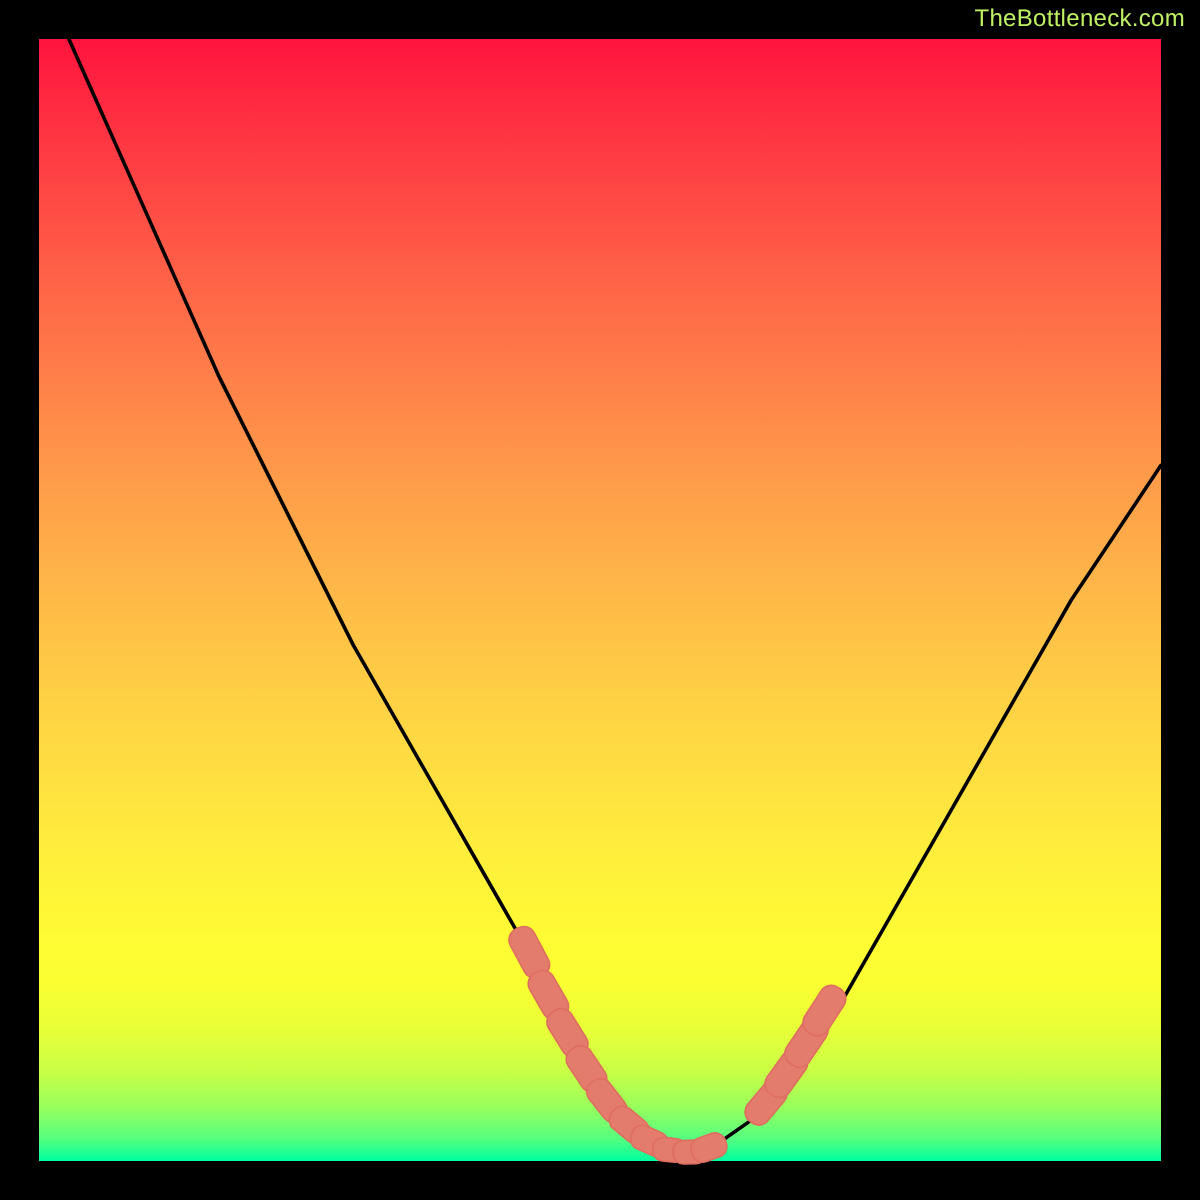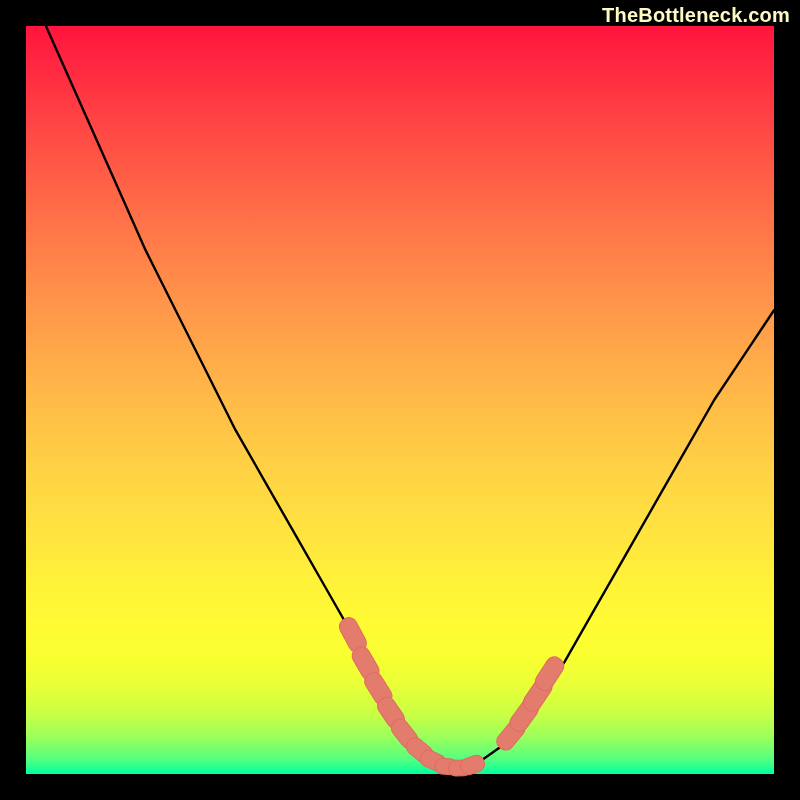--- a/index.html
+++ b/index.html
@@ -35,23 +35,23 @@
       #c9ff45 92%,
       #9cff5b 95%,
       #56ff7f 98%,
       #00ffa1 100%
     );
   }
   .watermark {
     position: absolute;
     top: 4px;
     right: 10px;
-    color: #fef9c3;
-    font-size: 20px;
-    font-weight: 700;
+    color: #bef264;
+    font-size: 16px;
+    font-weight: 400;
     letter-spacing: 0.2px;
   }
   svg.plot {
     position: absolute;
     left: 26px;
     top: 26px;
     width: 748px;
     height: 748px;
     overflow: visible;
   }

